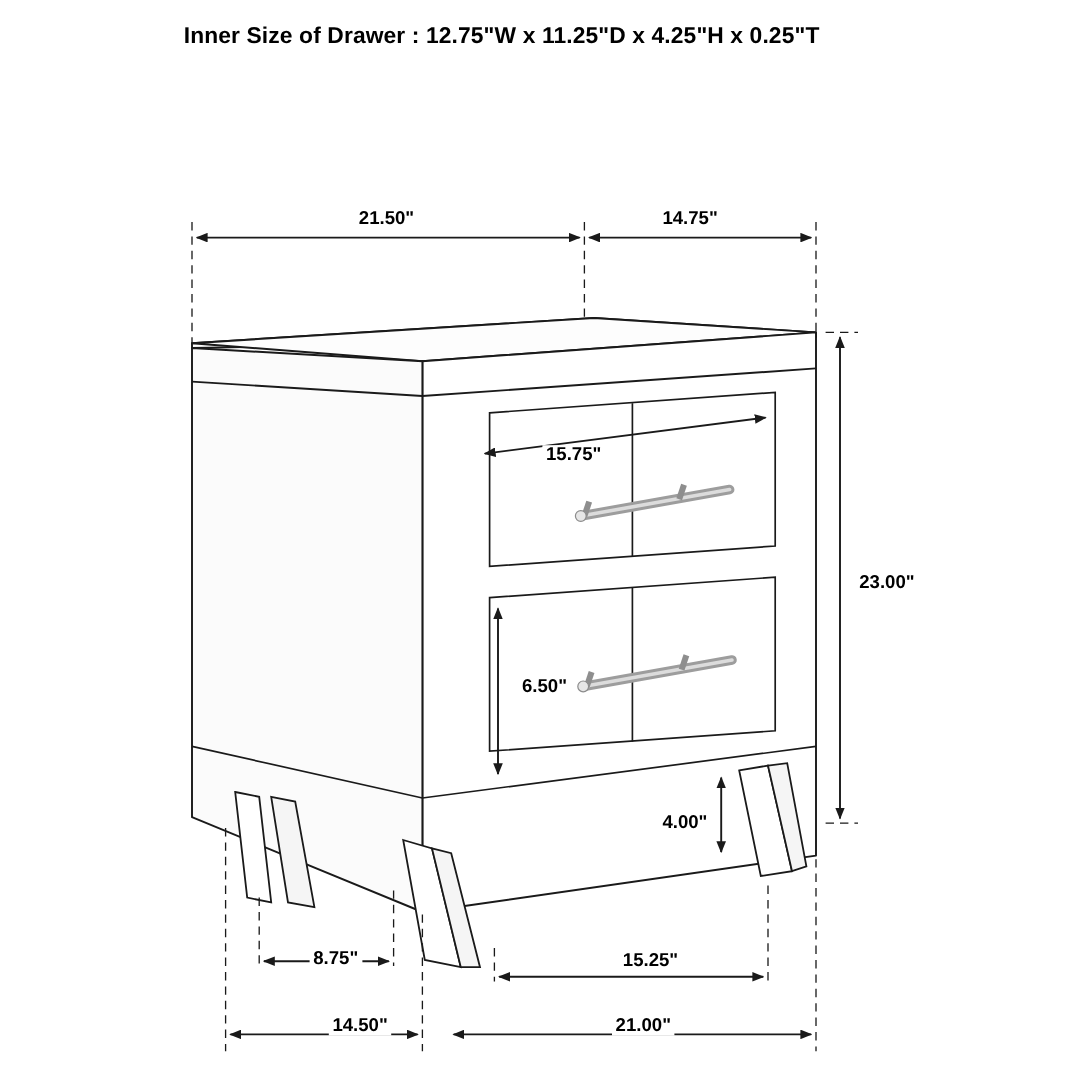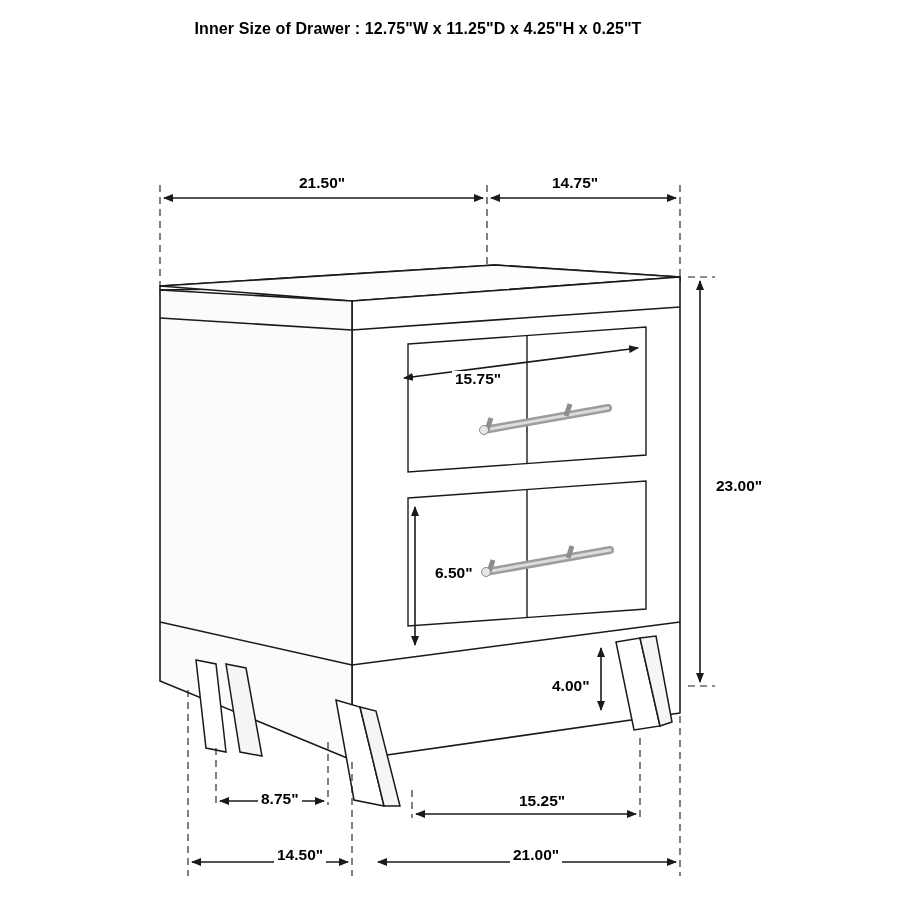--- a/index.html
+++ b/index.html
@@ -19,21 +19,21 @@
     position: relative;
     width: 900px;
     height: 900px;
   }
   .title {
     position: absolute;
     top: 20px;
     left: 0;
     width: 836px;
     text-align: center;
-    font-size: 16px;
+    font-size: 19px;
     font-weight: bold;
     letter-spacing: 0.1px;
   }
   svg.diagram {
     position: absolute;
     top: 0;
     left: 0;
     width: 900px;
     height: 900px;
   }

